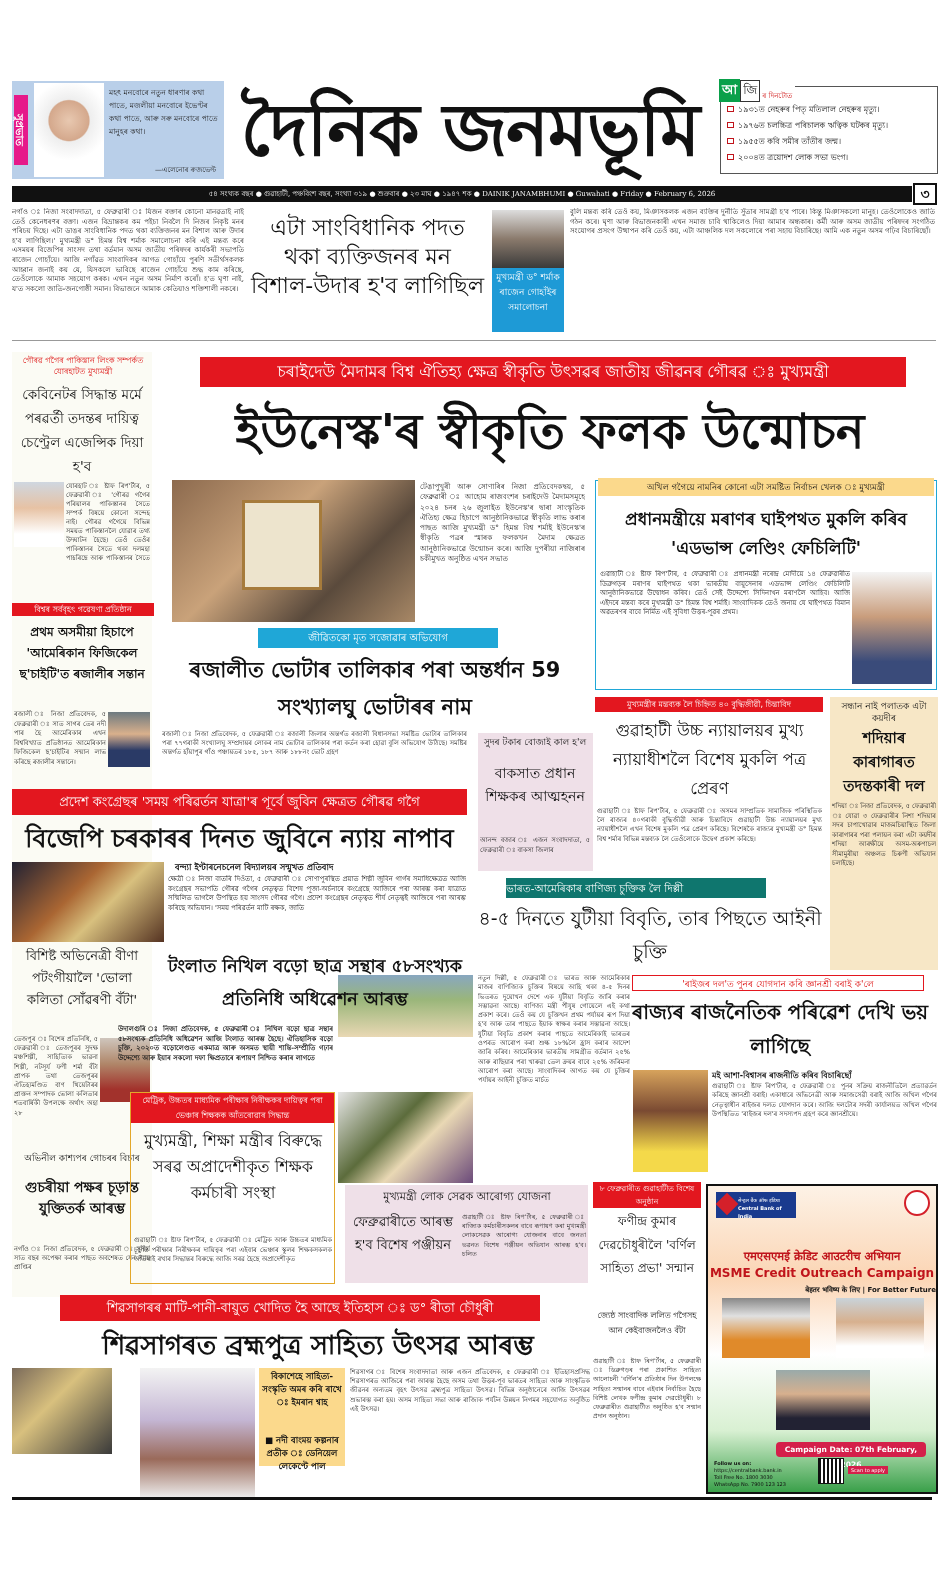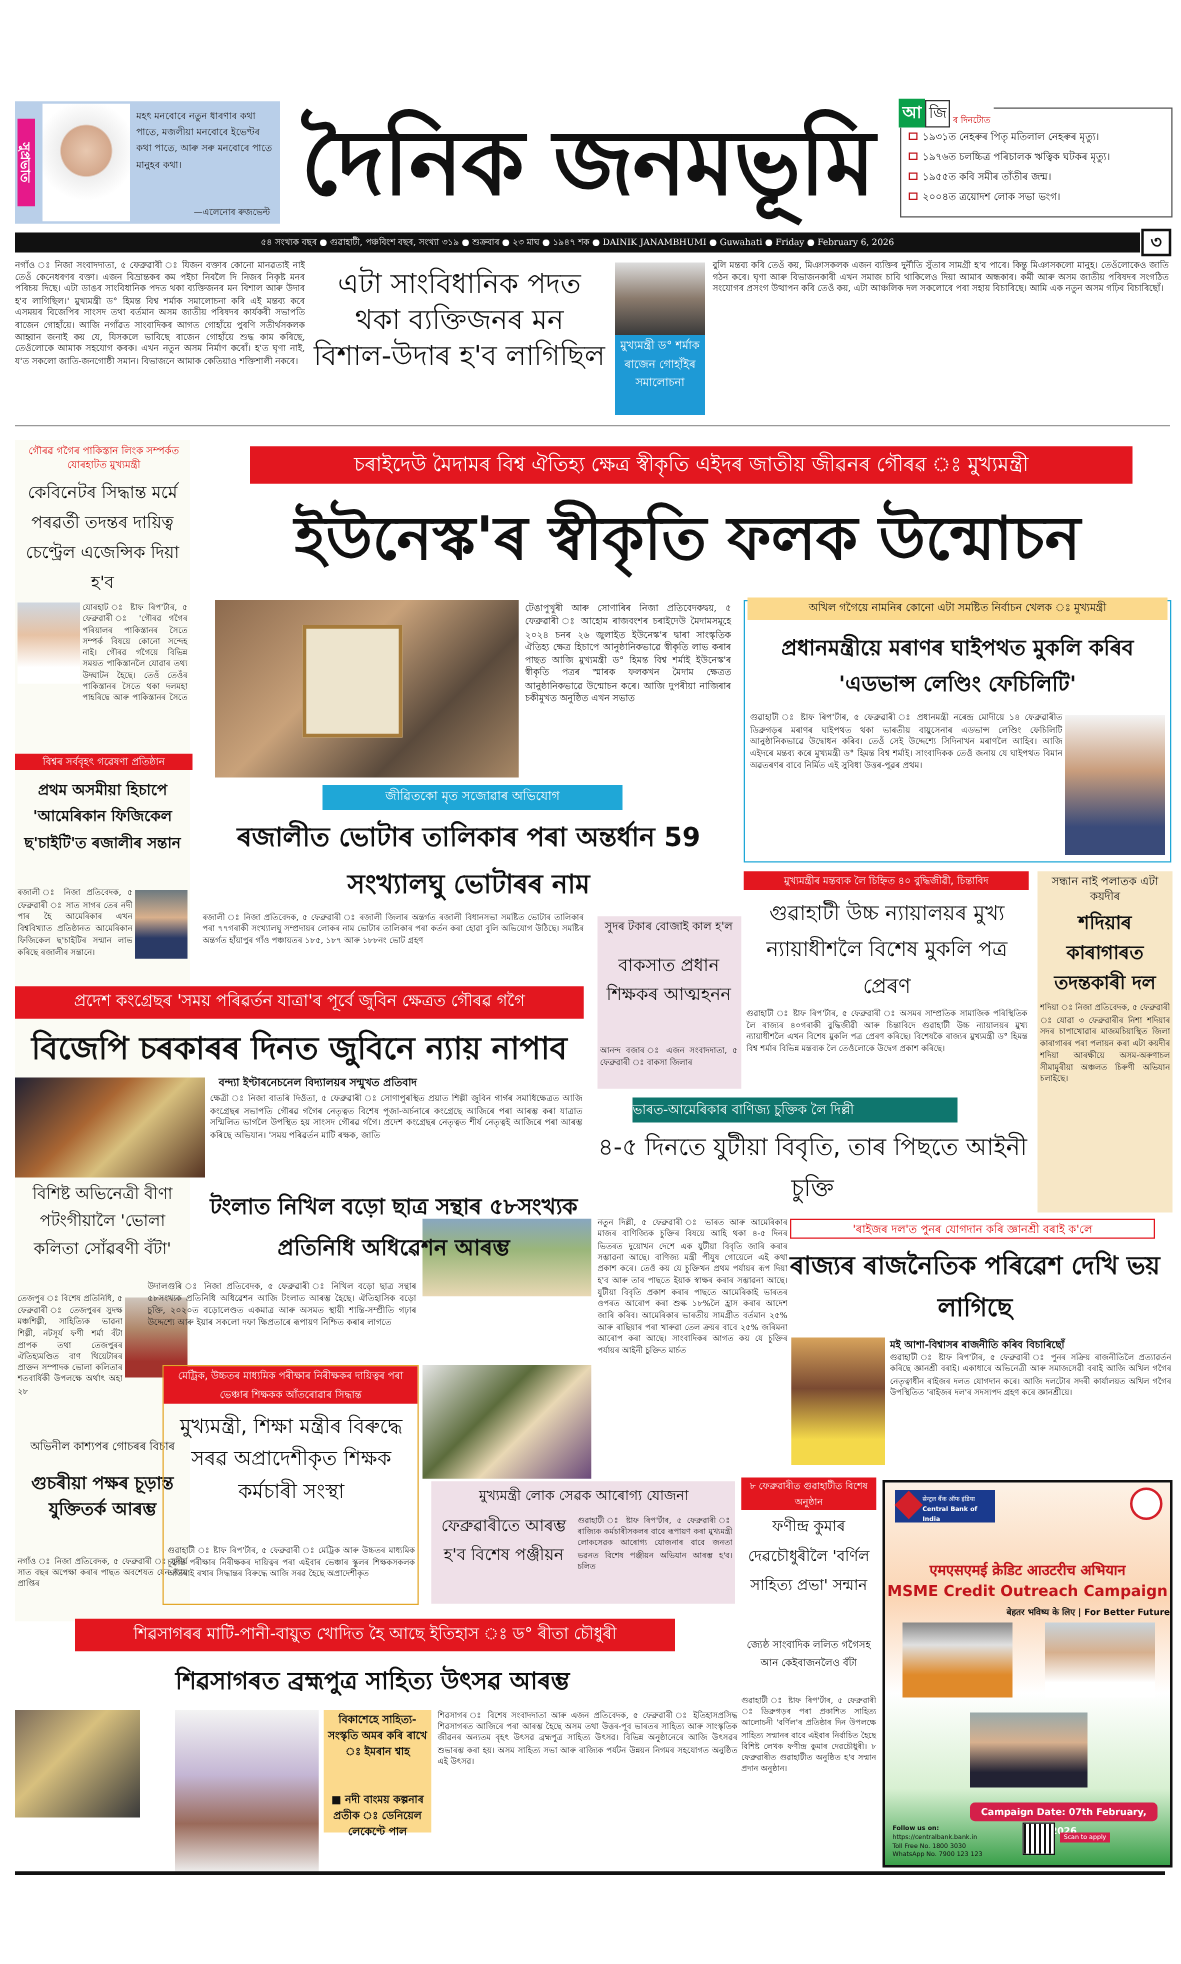--- a/index.html
+++ b/index.html
@@ -56,21 +56,21 @@
 <div class="abs hd" style="left:14px;top:622px;width:136px;height:86px;font-size:12px;line-height:21px;">প্ৰথম অসমীয়া হিচাপে 'আমেৰিকান ফিজিকেল ছ'চাইটি'ত ৰজালীৰ সন্তান</div>
 <div class="abs txt" style="left:14px;top:710px;width:92px;height:68px;font-size:6.5px;line-height:9.5px;">ৰজালী ঃ নিজা প্ৰতিবেদক, ৫ ফেব্ৰুৱাৰী ঃ সাত সাগৰ তেৰ নদী পাৰ হৈ আমেৰিকাৰ এখন বিশ্ববিখ্যাত প্ৰতিষ্ঠানত আমেৰিকান ফিজিকেল ছ'চাইটিৰ সন্মান লাভ কৰিছে ৰজালীৰ সন্তানে।</div>
 <div class="abs" style="left:108px;top:712px;width:42px;height:55px;background:linear-gradient(180deg,#6d7a80,#d9b08c 40%,#2a3a66 70%);"></div>
 <div class="abs hd" style="left:14px;top:945px;width:136px;height:90px;font-size:13px;font-weight:normal;line-height:22px;">বিশিষ্ট অভিনেত্ৰী বীণা পটংগীয়ালৈ 'ভোলা কলিতা সোঁৱৰণী বঁটা'</div>
 <div class="abs txt" style="left:14px;top:1035px;width:84px;height:110px;font-size:6.5px;line-height:9.2px;">তেজপুৰ ঃ বিশেষ প্ৰতিনিধি, ৫ ফেব্ৰুৱাৰী ঃ তেজপুৰৰ সুদক্ষ মঞ্চশিল্পী, সাহিত্যিক ভাৱনা শিল্পী, নটসূৰ্য ফণী শৰ্মা বঁটা প্ৰাপক তথা তেজপুৰৰ ঐতিহ্যমণ্ডিত বাণ থিয়েটাৰৰ প্ৰাক্তন সম্পাদক ভোলা কলিতাৰ শতবাৰ্ষিকী উপলক্ষে অৰ্থাৎ অহা ২৮</div>
 <div class="abs" style="left:100px;top:1038px;width:50px;height:64px;background:linear-gradient(180deg,#cfc6bd,#b0876a 40%,#a2322c 80%);"></div>
 <div class="abs" style="left:14px;top:1152px;width:136px;font-size:9px;line-height:12px;text-align:center;">অভিনীল কাশ্যপৰ গোচৰৰ বিচাৰ</div>
 <div class="abs hd" style="left:14px;top:1177px;width:136px;height:66px;font-size:14px;line-height:21px;">গুচৰীয়া পক্ষৰ চূড়ান্ত যুক্তিতৰ্ক আৰম্ভ</div>
 <div class="abs txt" style="left:14px;top:1245px;width:136px;height:40px;font-size:6.5px;line-height:9.2px;">নগাঁও ঃ নিজা প্ৰতিবেদক, ৫ ফেব্ৰুৱাৰী ঃ সুদীৰ্ঘ সাত বছৰ অপেক্ষা কৰাৰ পাছত অবশেষত যেন ন্যায় প্ৰাপ্তিৰ</div>
 
-<div class="abs red" style="left:200px;top:357px;width:706px;height:30px;font-size:16px;line-height:30px;">চৰাইদেউ মৈদামৰ বিশ্ব ঐতিহ্য ক্ষেত্ৰ স্বীকৃতি এইদৰ জাতীয় জীৱনৰ গৌৰৱ ঃ মুখ্যমন্ত্ৰী</div>
+<div class="abs red" style="left:200px;top:357px;width:706px;height:30px;font-size:16px;line-height:30px;">চৰাইদেউ মৈদামৰ বিশ্ব ঐতিহ্য ক্ষেত্ৰ স্বীকৃতি উৎসৱৰ জাতীয় জীৱনৰ গৌৰৱ ঃ মুখ্যমন্ত্ৰী</div>
 <div class="abs hd" style="left:160px;top:392px;width:780px;height:78px;font-size:48px;line-height:78px;white-space:nowrap;">ইউনেস্ক'ৰ স্বীকৃতি ফলক উন্মোচন</div>
 <div class="abs photo" style="left:172px;top:480px;width:243px;height:142px;">
     <div style="position:absolute;left:70px;top:20px;width:80px;height:90px;background:#ede4cd;border:3px solid #a67b3b;"></div>
   </div>
 <div class="abs txt" style="left:420px;top:482px;width:165px;height:140px;font-size:7.3px;line-height:10.3px;">টেঙাপুখুৰী আৰু সোণাৰিৰ নিজা প্ৰতিবেদকদ্বয়, ৫ ফেব্ৰুৱাৰী ঃ আহোম ৰাজবংশৰ চৰাইদেউ মৈদামসমূহে ২০২৪ চনৰ ২৬ জুলাইত ইউনেস্ক'ৰ দ্বাৰা সাংস্কৃতিক ঐতিহ্য ক্ষেত্ৰ হিচাপে আনুষ্ঠানিকভাৱে স্বীকৃতি লাভ কৰাৰ পাছত আজি মুখ্যমন্ত্ৰী ড° হিমন্ত বিশ্ব শৰ্মাই ইউনেস্ক'ৰ স্বীকৃতি পত্ৰৰ স্মাৰক ফলকখন মৈদাম ক্ষেত্ৰত আনুষ্ঠানিকভাৱে উন্মোচন কৰে। আজি দুপৰীয়া নাজিৰাৰ চকীমুখত অনুষ্ঠিত এখন সভাত</div>
 
 <div class="abs" style="left:595px;top:480px;width:342px;height:210px;border:1px solid #1fa7d7;"></div>
 <div class="abs" style="left:598px;top:478px;width:336px;height:18px;background:#fbd98c;font-size:8.5px;line-height:18px;text-align:center;white-space:nowrap;overflow:hidden;">অখিল গগৈয়ে নামনিৰ কোনো এটা সমষ্টিত নিৰ্বাচন খেলক ঃ মুখ্যমন্ত্ৰী</div>
 <div class="abs hd" style="left:600px;top:505px;width:332px;height:60px;font-size:17px;line-height:29px;">প্ৰধানমন্ত্ৰীয়ে মৰাণৰ ঘাইপথত মুকলি কৰিব 'এডভান্স লেণ্ডিং ফেচিলিটি'</div>
 <div class="abs txt" style="left:600px;top:570px;width:250px;height:115px;font-size:6.8px;line-height:9.5px;">গুৱাহাটী ঃ ষ্টাফ ৰিপ'ৰ্টাৰ, ৫ ফেব্ৰুৱাৰী ঃ প্ৰধানমন্ত্ৰী নৰেন্দ্ৰ মোদীয়ে ১৪ ফেব্ৰুৱাৰীত ডিব্ৰুগড়ৰ মৰাণৰ ঘাইপথত থকা ভাৰতীয় বায়ুসেনাৰ এডভান্স লেণ্ডিং ফেচিলিটি আনুষ্ঠানিকভাৱে উদ্বোধন কৰিব। তেওঁ সেই উদ্দেশ্যে সিদিনাখন মৰাণলৈ আহিব। আজি এইদৰে মন্তব্য কৰে মুখ্যমন্ত্ৰী ড° হিমন্ত বিশ্ব শৰ্মাই। সাংবাদিকক তেওঁ জনায় যে ঘাইপথত বিমান অৱতৰণৰ বাবে নিৰ্মিত এই সুবিধা উত্তৰ-পূৱৰ প্ৰথম।</div>
@@ -99,21 +99,21 @@
 <div class="abs" style="left:175px;top:861px;width:290px;font-size:8.5px;line-height:12px;font-weight:bold;text-align:left;">বন্দ্যা ইণ্টাৰনেচনেল বিদ্যালয়ৰ সন্মুখত প্ৰতিবাদ</div>
 <div class="abs txt" style="left:168px;top:875px;width:298px;height:64px;font-size:6.8px;line-height:9.6px;">ক্ষেত্ৰী ঃ নিজা বাতৰি দিওঁতা, ৫ ফেব্ৰুৱাৰী ঃ সোণাপুৰস্থিত প্ৰয়াত শিল্পী জুবিন গাৰ্গৰ সমাধিক্ষেত্ৰত আজি কংগ্ৰেছৰ সভাপতি গৌৰৱ গগৈৰ নেতৃত্বত বিশেষ পূজা-অৰ্চনাৰে কংগ্ৰেছে আজিৰে পৰা আৰম্ভ কৰা যাত্ৰাত সন্মিলিত ভাগলৈ উপস্থিত হয় সাংসদ গৌৰৱ গগৈ। প্ৰদেশ কংগ্ৰেছৰ নেতৃত্বত শীৰ্ষ নেতৃত্বই আজিৰে পৰা আৰম্ভ কৰিছে অভিযান। 'সময় পৰিৱৰ্তন মাটি ৰক্ষক, জাতি</div>
 
 <div class="abs" style="left:506px;top:878px;width:260px;height:20px;background:#0f766e;color:#fff;font-size:10.5px;line-height:20px;text-align:left;">ভাৰত-আমেৰিকাৰ বাণিজ্য চুক্তিক লৈ দিল্লী</div>
 <div class="abs hd" style="left:475px;top:902px;width:350px;height:70px;font-size:19px;font-weight:normal;line-height:33px;">৪-৫ দিনতে যুটীয়া বিবৃতি, তাৰ পিছতে আইনী চুক্তি</div>
 <div class="abs txt" style="left:478px;top:974px;width:152px;height:202px;font-size:6.5px;line-height:9.3px;">নতুন দিল্লী, ৫ ফেব্ৰুৱাৰী ঃ ভাৰত আৰু আমেৰিকাৰ মাজৰ বাণিজ্যিক চুক্তিৰ বিষয়ে আহি থকা ৪-৫ দিনৰ ভিতৰত দুয়োখন দেশে এক যুটীয়া বিবৃতি জাৰি কৰাৰ সম্ভাৱনা আছে। বাণিজ্য মন্ত্ৰী পীযুষ গোয়েলে এই কথা প্ৰকাশ কৰে। তেওঁ কয় যে চুক্তিখন প্ৰথম পৰ্যায়ৰ ৰূপ দিয়া হ'ব আৰু তাৰ পাছতে ইয়াক স্বাক্ষৰ কৰাৰ সম্ভাৱনা আছে। যুটীয়া বিবৃতি প্ৰকাশ কৰাৰ পাছতে আমেৰিকাই ভাৰতৰ ওপৰত আৰোপ কৰা শুল্ক ১৮%লৈ হ্ৰাস কৰাৰ আদেশ জাৰি কৰিব। আমেৰিকাৰ ভাৰতীয় সামগ্ৰীত বৰ্তমান ২৫% আৰু ৰাছিয়াৰ পৰা খাৰুৱা তেল ক্ৰয়ৰ বাবে ২৫% জৰিমনা আৰোপ কৰা আছে। সাংবাদিকৰ আগত কয় যে চুক্তিৰ পৰ্যায়ৰ আইনী চুক্তিত মাৰ্চত</div>
 <div class="abs photo" style="left:338px;top:975px;width:135px;height:62px;background:linear-gradient(180deg,#88a7c0,#9ab67a 40%,#e9d8b4);"></div>
 <div class="abs photo" style="left:338px;top:1092px;width:135px;height:91px;background:linear-gradient(135deg,#e6e6e6,#5c6c3c 40%,#e9d8b4 60%,#6b4a7a);"></div>
 
 <div class="abs hd" style="left:150px;top:950px;width:330px;height:70px;font-size:17.5px;line-height:33px;text-align:center;">টংলাত নিখিল বড়ো ছাত্ৰ সন্থাৰ ৫৮সংখ্যক প্ৰতিনিধি অধিৱেশন আৰম্ভ</div>
-<div class="abs txt" style="left:118px;top:1025px;width:215px;height:58px;font-size:6.8px;line-height:9.6px;">উদালগুৰি ঃ নিজা প্ৰতিবেদক, ৫ ফেব্ৰুৱাৰী ঃ নিখিল বড়ো ছাত্ৰ সন্থাৰ ৫৮সংখ্যক প্ৰতিনিধি অধিৱেশন আজি টংলাত আৰম্ভ হৈছে। ঐতিহাসিক বড়ো চুক্তি, ২০২০ত বড়োলেণ্ডত একমাত্ৰ আৰু অসমত স্থায়ী শান্তি-সম্প্ৰীতি গঢ়াৰ উদ্দেশ্যে আৰু ইয়াৰ সকলো দফা ক্ষিপ্ৰতাৰে ৰূপায়ণ নিশ্চিত কৰাৰ লাগতে</div>
+<div class="abs txt" style="left:118px;top:1025px;width:215px;height:58px;font-size:6.8px;line-height:9.6px;font-weight:bold;">উদালগুৰি ঃ নিজা প্ৰতিবেদক, ৫ ফেব্ৰুৱাৰী ঃ নিখিল বড়ো ছাত্ৰ সন্থাৰ ৫৮সংখ্যক প্ৰতিনিধি অধিৱেশন আজি টংলাত আৰম্ভ হৈছে। ঐতিহাসিক বড়ো চুক্তি, ২০২০ত বড়োলেণ্ডত একমাত্ৰ আৰু অসমত স্থায়ী শান্তি-সম্প্ৰীতি গঢ়াৰ উদ্দেশ্যে আৰু ইয়াৰ সকলো দফা ক্ষিপ্ৰতাৰে ৰূপায়ণ নিশ্চিত কৰাৰ লাগতে</div>
 
 <div class="abs" style="left:130px;top:1092px;width:205px;height:192px;border:1px solid #e3a72a;"></div>
 <div class="abs red" style="left:131px;top:1093px;width:203px;height:30px;font-size:8px;line-height:15px;white-space:normal;">মেট্ৰিক, উচ্চতৰ মাধ্যমিক পৰীক্ষাৰ নিৰীক্ষকৰ দায়িত্বৰ পৰা ভেঞ্চাৰ শিক্ষকক আঁতৰোৱাৰ সিদ্ধান্ত</div>
 <div class="abs hd" style="left:134px;top:1128px;width:198px;height:106px;font-size:16px;font-weight:normal;line-height:26px;">মুখ্যমন্ত্ৰী, শিক্ষা মন্ত্ৰীৰ বিৰুদ্ধে সৰৱ অপ্ৰাদেশীকৃত শিক্ষক কৰ্মচাৰী সংস্থা</div>
 <div class="abs txt" style="left:134px;top:1236px;width:198px;height:46px;font-size:6.5px;line-height:9.5px;">গুৱাহাটী ঃ ষ্টাফ ৰিপ'ৰ্টাৰ, ৫ ফেব্ৰুৱাৰী ঃ মেট্ৰিক আৰু উচ্চতৰ মাধ্যমিক চূড়ান্ত পৰীক্ষাৰ নিৰীক্ষকৰ দায়িত্বৰ পৰা এইবাৰ ভেঞ্চাৰ স্কুলৰ শিক্ষকসকলক আঁতৰাই ৰখাৰ সিদ্ধান্তৰ বিৰুদ্ধে আজি সৰৱ হৈছে অপ্ৰাদেশীকৃত</div>
 
 <div class="abs" style="left:345px;top:1185px;width:243px;height:98px;background:#efe0e8;"></div>
 <div class="abs hd" style="left:347px;top:1189px;width:240px;font-size:11px;font-weight:normal;line-height:16px;">মুখ্যমন্ত্ৰী লোক সেৱক আৰোগ্য যোজনা</div>
 <div class="abs hd" style="left:347px;top:1210px;width:112px;height:72px;font-size:13px;font-weight:normal;line-height:23px;">ফেব্ৰুৱাৰীতে আৰম্ভ হ'ব বিশেষ পঞ্জীয়ন</div>
 <div class="abs txt" style="left:462px;top:1212px;width:124px;height:68px;font-size:6.3px;line-height:9.2px;">গুৱাহাটী ঃ ষ্টাফ ৰিপ'ৰ্টাৰ, ৫ ফেব্ৰুৱাৰী ঃ ৰাজ্যিক কৰ্মচাৰীসকলৰ বাবে ৰূপায়ণ কৰা মুখ্যমন্ত্ৰী লোকসেৱক আৰোগ্য যোজনাৰ বাবে জনতা ভৱনত বিশেষ পঞ্জীয়ন অভিযান আৰম্ভ হ'ব। চলিত</div>
@@ -147,21 +147,21 @@
     <div style="font-weight:bold;">Follow us on:</div>
     <div>https://centralbank.bank.in</div>
     <div>Toll Free No. 1800 3030</div>
     <div>WhatsApp No. 7900 123 123</div>
   </div>
   <div class="abs" style="left:110px;top:272px;width:26px;height:26px;background:repeating-linear-gradient(90deg,#111 0 2px,#fff 2px 4px),#fff;border:1px solid #111;"></div>
   <div class="abs" style="left:140px;top:280px;width:40px;height:8px;background:#d4204a;color:#fff;font-size:5px;line-height:8px;text-align:center;">Scan to apply</div>
 </div>
 
 <div class="abs red" style="left:60px;top:1295px;width:480px;height:26px;font-size:13px;line-height:26px;">শিৱসাগৰৰ মাটি-পানী-বায়ুত খোদিত হৈ আছে ইতিহাস ঃ ড° ৰীতা চৌধুৰী</div>
-<div class="abs hd" style="left:8px;top:1325px;width:580px;height:40px;font-size:19px;line-height:40px;white-space:nowrap;">শিৱসাগৰত ব্ৰহ্মপুত্ৰ সাহিত্য উৎসৱ আৰম্ভ</div>
+<div class="abs hd" style="left:28px;top:1325px;width:580px;height:40px;font-size:26px;line-height:40px;white-space:nowrap;">শিৱসাগৰত ব্ৰহ্মপুত্ৰ সাহিত্য উৎসৱ আৰম্ভ</div>
 <div class="abs photo" style="left:12px;top:1368px;width:100px;height:86px;background:linear-gradient(135deg,#7a6a5a,#d8c07e 40%,#3a3a3a);"></div>
 <div class="abs photo" style="left:140px;top:1368px;width:115px;height:130px;background:linear-gradient(180deg,#f3f3f3,#c4b6d4 40%,#9a6a5a 70%,#eee);"></div>
 <div class="abs" style="left:259px;top:1368px;width:86px;height:98px;background:#fbd98c;"></div>
 <div class="abs hd" style="left:261px;top:1370px;width:82px;font-size:8.5px;line-height:13px;">বিকাশেহে সাহিত্য-সংস্কৃতি অমৰ কৰি ৰাখে ঃ ইমৰান শ্বাহ</div>
 <div class="abs hd" style="left:259px;top:1434px;width:86px;font-size:8.5px;line-height:13px;font-weight:bold;">■ নদী বাংময় কল্পনাৰ প্ৰতীক ঃ ডেনিয়েল লেকেণ্টে পাল</div>
 <div class="abs txt" style="left:350px;top:1368px;width:240px;height:128px;font-size:6.5px;line-height:9.2px;">শিৱসাগৰ ঃ বিশেষ সংবাদদাতা আৰু এজন প্ৰতিবেদক, ৫ ফেব্ৰুৱাৰী ঃ ইতিহাসপ্ৰসিদ্ধ শিৱসাগৰত আজিৰে পৰা আৰম্ভ হৈছে অসম তথা উত্তৰ-পূব ভাৰতৰ সাহিত্য আৰু সাংস্কৃতিক জীৱনৰ অন্যতম বৃহৎ উৎসৱ ব্ৰহ্মপুত্ৰ সাহিত্য উৎসৱ। বিভিন্ন অনুষ্ঠানেৰে আজি উৎসৱৰ শুভাৰম্ভ কৰা হয়। অসম সাহিত্য সভা আৰু ৰাজ্যিক পৰ্যটন উন্নয়ন নিগমৰ সহযোগত অনুষ্ঠিত এই উৎসৱ।</div>
 
 <div class="abs" style="left:12px;top:1497px;width:920px;height:3px;background:#111;"></div>
 
 </body></html>

